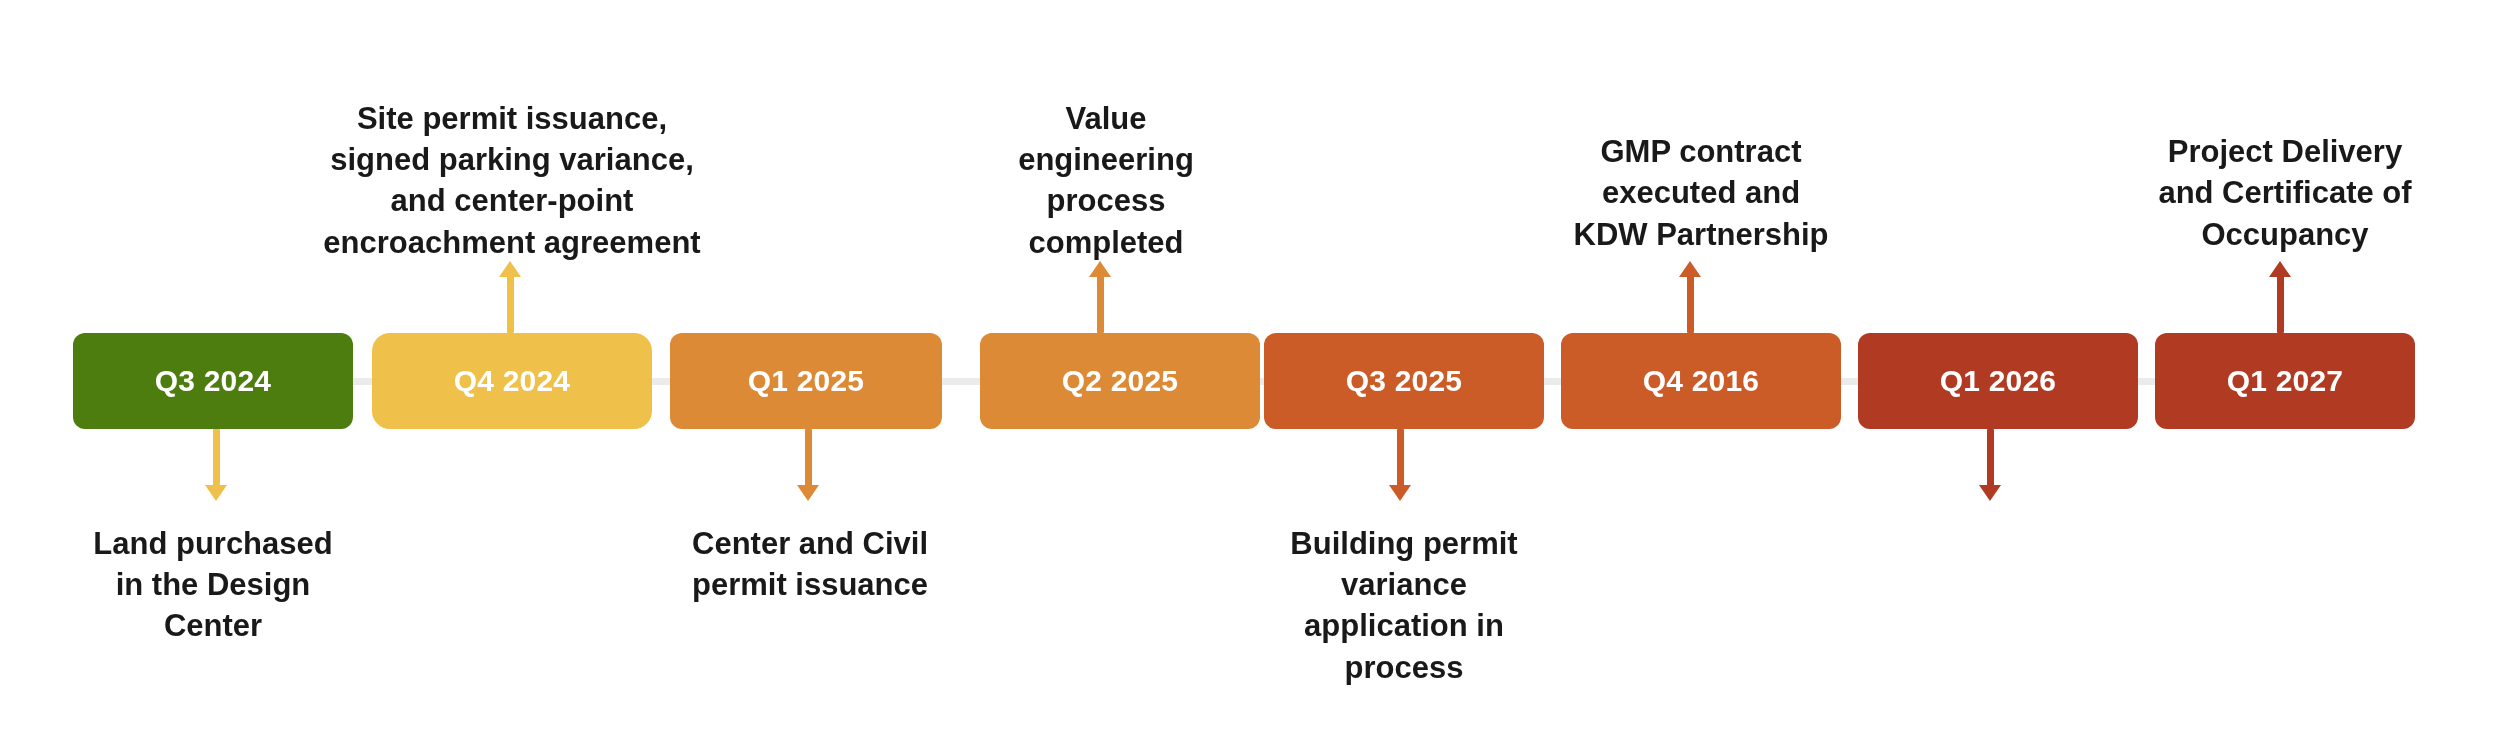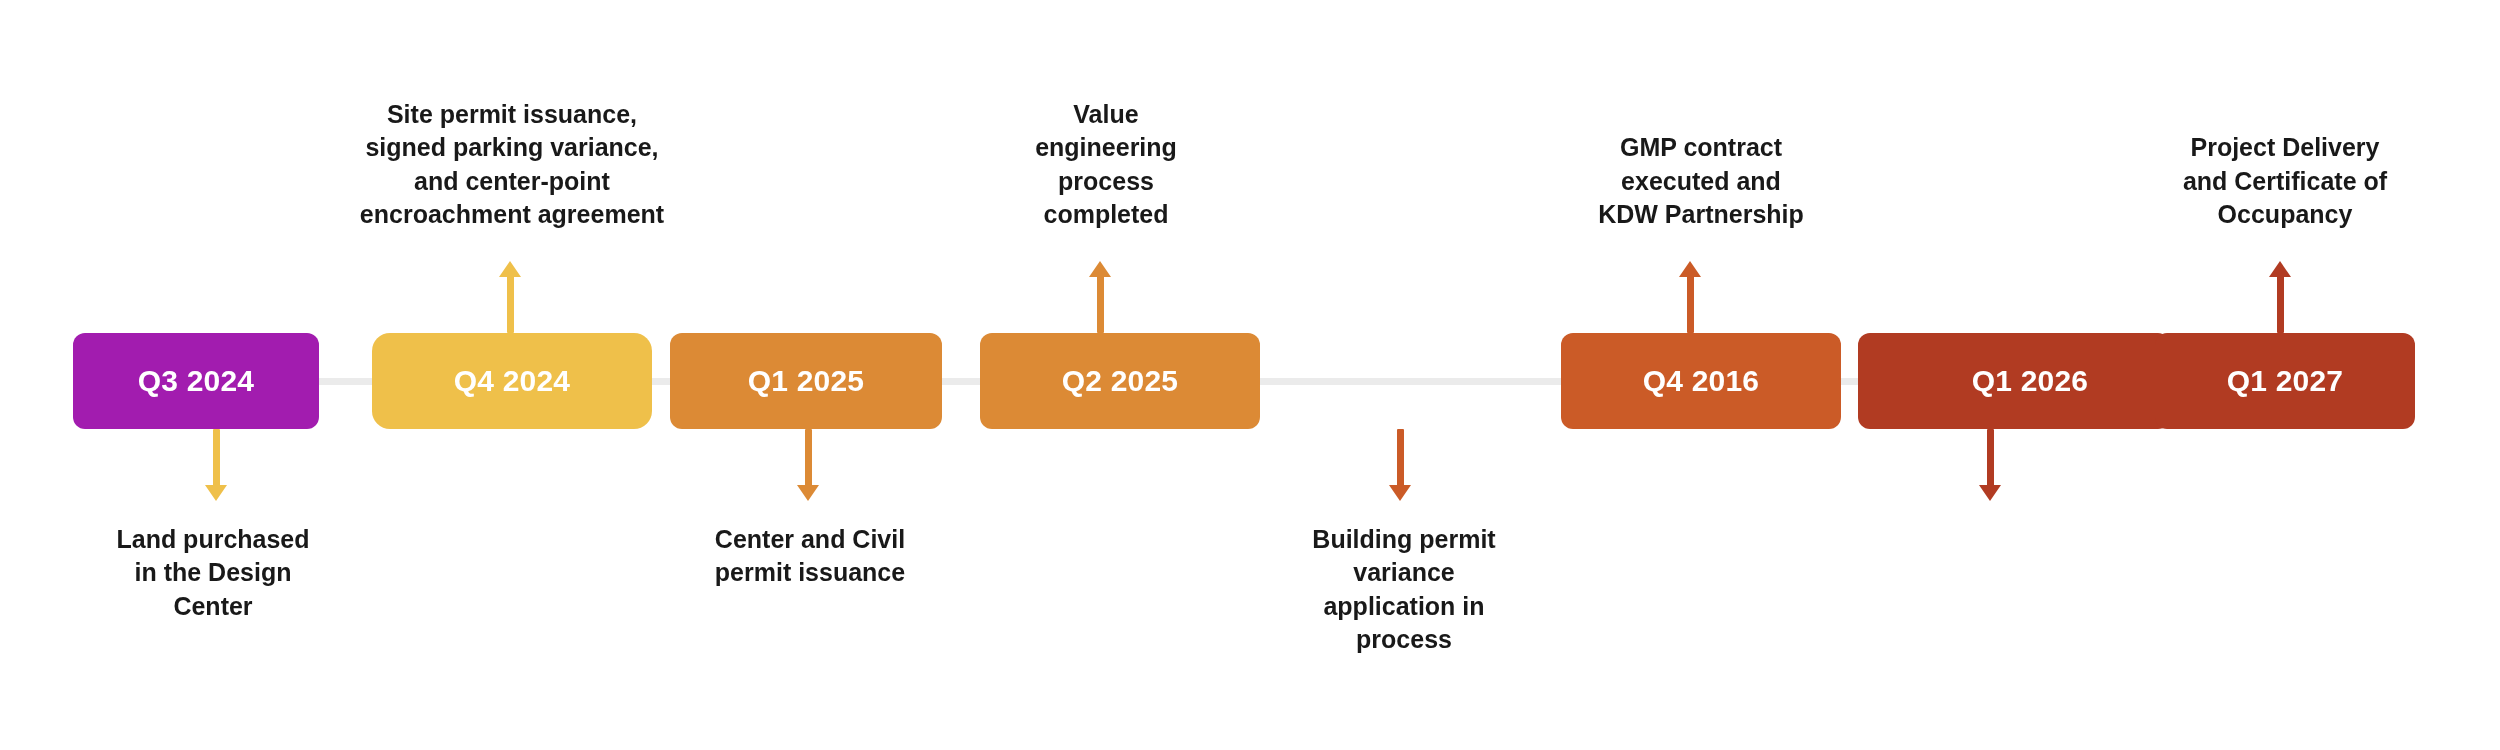--- a/index.html
+++ b/index.html
@@ -73,36 +73,36 @@
   }
   .arrow-up .stem   { top: 14px; bottom: 0; }
   .arrow-up .head   { top: 0; }
   .arrow-down .stem { top: 0; bottom: 14px; }
   .arrow-down .head { bottom: 0; }
 
   
   .caption {
     position: absolute;
     text-align: center;
-    font-size: 25px;
+    font-size: 31px;
     font-weight: bold;
     line-height: 1.33;
     color: #191919;
     z-index: 4;
     white-space: pre-line;
   }
   .caption-top    { }
   .caption-bottom { }
 </style>
 </head>
 <body>
 
 <div id="timeline">
   <div class="rail" style="background: rgb(235, 235, 235);"></div>
-<div class="qbox" style="left: 73px; width: 246px; background: #a21caf;">
+<div class="qbox" style="left: 73px; width: 280px; background: #4d7c0f;">
       <span class="qbox-label">Q3 2024</span>
     </div>
     <div class="arrow arrow-down" style="left: 212.5px; width: 7px; height: 72px; top: 429px;">
       <div class="stem" style="background: rgb(239, 192, 74);"></div>
       <div class="head" style="border-top: 16px solid rgb(239, 192, 74);"></div>
     </div>
     <div class="caption caption-bottom" style="width: 420px; left: 3px; top: 523px;">Land purchased
 in the Design
 Center</div>
     <div class="qbox" style="left: 372px; width: 280px; background: rgb(239, 192, 74); border-radius: 18px;">
@@ -129,39 +129,42 @@
       <span class="qbox-label">Q2 2025</span>
     </div>
     <div class="arrow arrow-up" style="left: 1096.5px; width: 7px; height: 72px; top: 261px;">
       <div class="stem" style="background: rgb(220, 138, 53);"></div>
       <div class="head" style="border-bottom: 16px solid rgb(220, 138, 53);"></div>
     </div>
     <div class="caption caption-top" style="width: 420px; left: 896px; top: 98px;">Value
 engineering
 process
 completed</div>
+    <div class="qbox" style="left: 1264px; width: 280px; background: rgb(203, 91, 39);">
+      <span class="qbox-label">Q3 2025</span>
+    </div>
     <div class="arrow arrow-down" style="left: 1396.5px; width: 7px; height: 72px; top: 429px;">
       <div class="stem" style="background: rgb(203, 91, 39);"></div>
       <div class="head" style="border-top: 16px solid rgb(203, 91, 39);"></div>
     </div>
     <div class="caption caption-bottom" style="width: 420px; left: 1194px; top: 523px;">Building permit
 variance
 application in
 process</div>
     <div class="qbox" style="left: 1561px; width: 280px; background: rgb(203, 91, 39);">
       <span class="qbox-label">Q4 2016</span>
     </div>
     <div class="arrow arrow-up" style="left: 1686.5px; width: 7px; height: 72px; top: 261px;">
       <div class="stem" style="background: rgb(203, 91, 39);"></div>
       <div class="head" style="border-bottom: 16px solid rgb(203, 91, 39);"></div>
     </div>
     <div class="caption caption-top" style="width: 420px; left: 1491px; top: 131.25px;">GMP contract
 executed and
 KDW Partnership</div>
-    <div class="qbox" style="left: 1858px; width: 280px; background: rgb(177, 59, 34); padding-left: 32px;">
+    <div class="qbox" style="left: 1858px; width: 280px; background: rgb(177, 59, 34);">
       <span class="qbox-label">Q1 2026</span>
     </div>
     <div class="arrow arrow-down" style="left: 1986.5px; width: 7px; height: 72px; top: 429px;">
       <div class="stem" style="background: rgb(177, 59, 34);"></div>
       <div class="head" style="border-top: 16px solid rgb(177, 59, 34);"></div>
     </div>
     <div class="qbox" style="left: 2155px; width: 260px; background: rgb(177, 59, 34);">
       <span class="qbox-label">Q1 2027</span>
     </div>
     <div class="arrow arrow-up" style="left: 2276.5px; width: 7px; height: 72px; top: 261px;">

